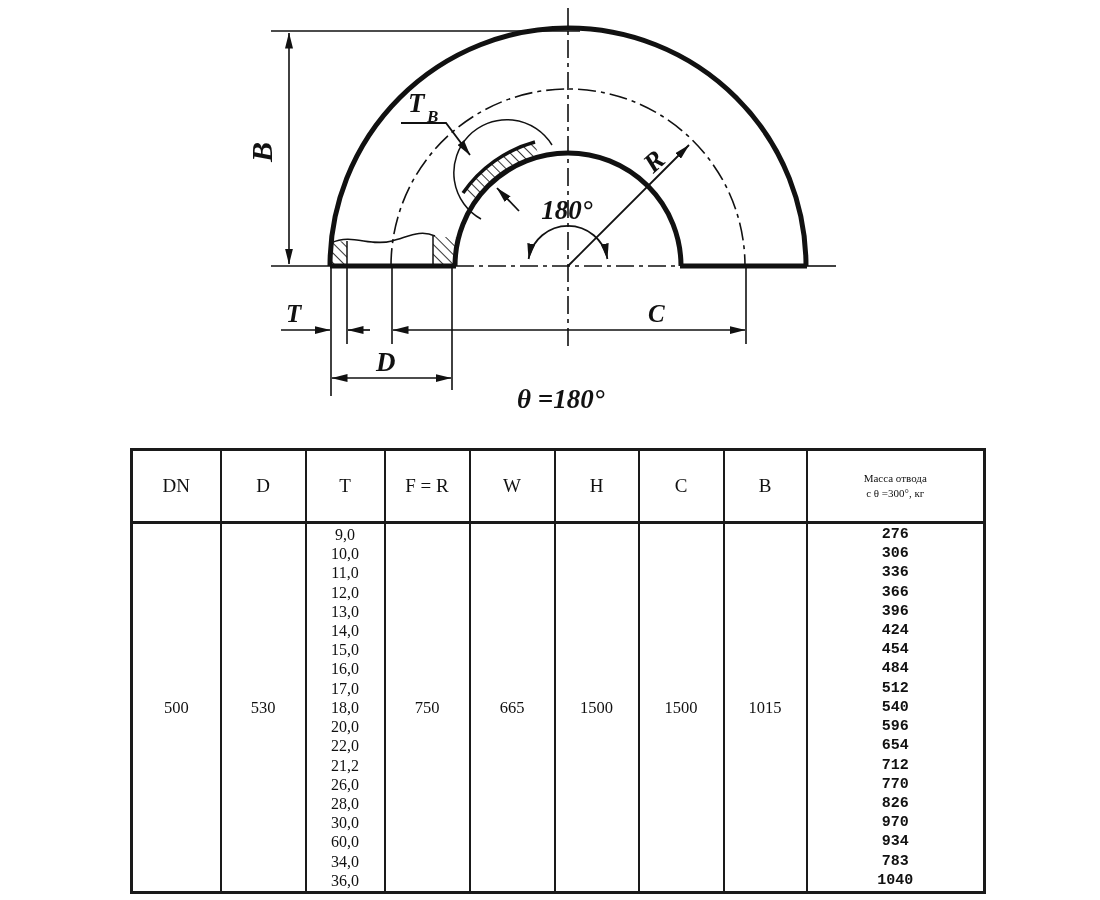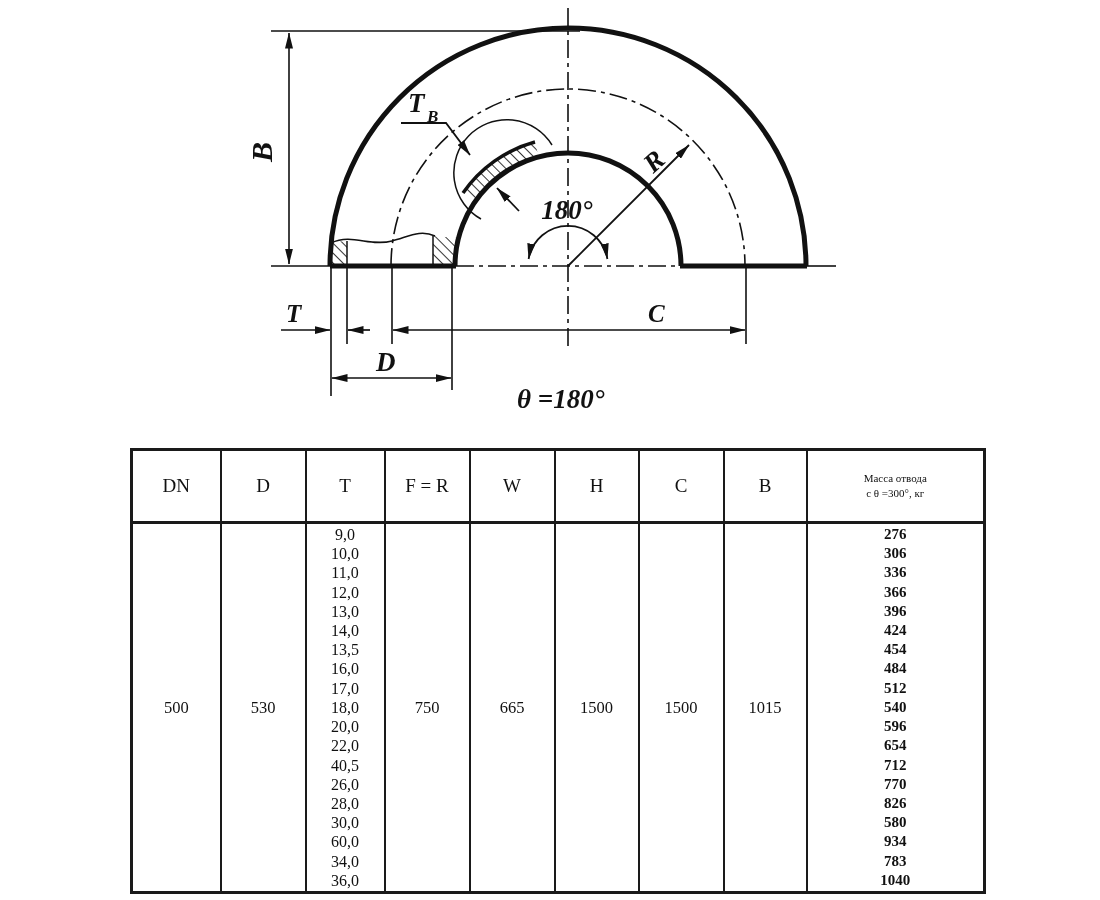--- a/index.html
+++ b/index.html
@@ -15,21 +15,21 @@
     border-collapse:collapse;table-layout:fixed;background:#fff;}
   .dim-table th,.dim-table td{border:2px solid #1a1a1a;text-align:center;
     vertical-align:middle;padding:0;}
   .dim-table thead tr{height:73px;}
   .dim-table th{font-weight:normal;font-size:19px;border-bottom:3px solid #1a1a1a;}
   .dim-table th.mass-h{font-size:11px;line-height:1.35;}
   .dim-table{border:3px solid #1a1a1a;}
   .dim-table tbody tr{height:370px;}
   .dim-table td{font-size:16.5px;}
   td.t-col div{font-size:16px;line-height:19.2px;}
-  td.mass-col div{font-family:Liberation Serif, serif;font-weight:bold;
+  td.mass-col div{font-family:Liberation Mono, monospace;font-weight:bold;
     font-size:15px;line-height:19.2px;}
 </style>
 </head>
 <body>
 
 <div class="page">
 
   <svg width="1100" height="445" viewBox="0 0 1100 445">
     <defs>
       <marker id="ar" viewBox="0 0 16 8" refX="15.5" refY="4" markerWidth="16" markerHeight="8" orient="auto-start-reverse" markerUnits="userSpaceOnUse">
@@ -142,27 +142,27 @@
       <tr>
         <td>500</td>
         <td>530</td>
         <td class="t-col">
             <div>9,0</div>
             <div>10,0</div>
             <div>11,0</div>
             <div>12,0</div>
             <div>13,0</div>
             <div>14,0</div>
-            <div>13,5</div>
+            <div>15,0</div>
             <div>16,0</div>
             <div>17,0</div>
             <div>18,0</div>
             <div>20,0</div>
             <div>22,0</div>
-            <div>40,5</div>
+            <div>21,2</div>
             <div>26,0</div>
             <div>28,0</div>
             <div>30,0</div>
             <div>60,0</div>
             <div>34,0</div>
             <div>36,0</div>
           </td>
         <td>750</td>
         <td>665</td>
         <td>1500</td>
@@ -177,21 +177,21 @@
             <div>424</div>
             <div>454</div>
             <div>484</div>
             <div>512</div>
             <div>540</div>
             <div>596</div>
             <div>654</div>
             <div>712</div>
             <div>770</div>
             <div>826</div>
-            <div>580</div>
+            <div>970</div>
             <div>934</div>
             <div>783</div>
             <div>1040</div>
           </td>
       </tr>
     </tbody>
   </table>
 </div>
 
 </body></html>

